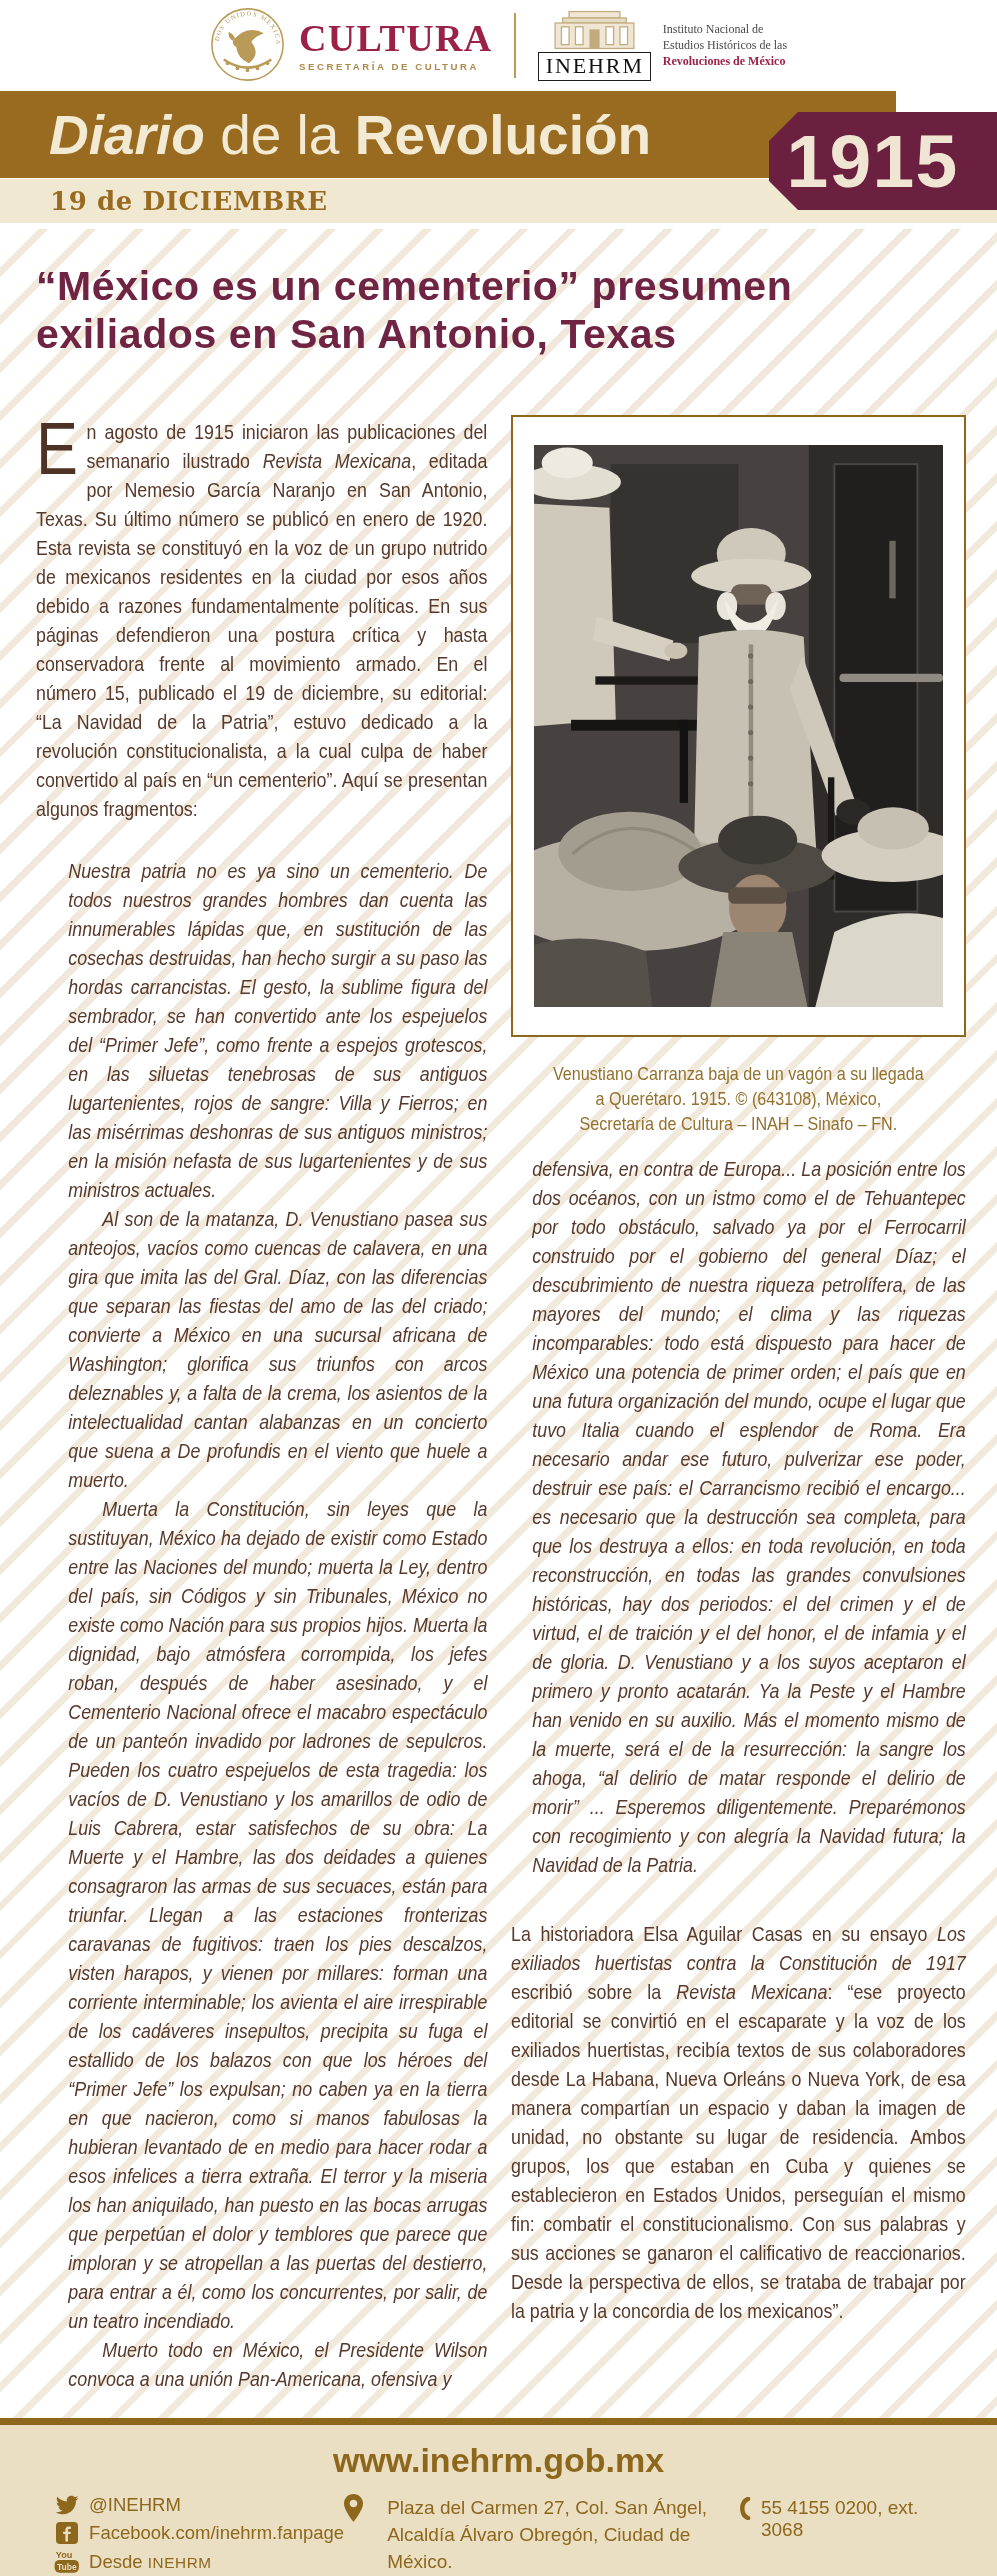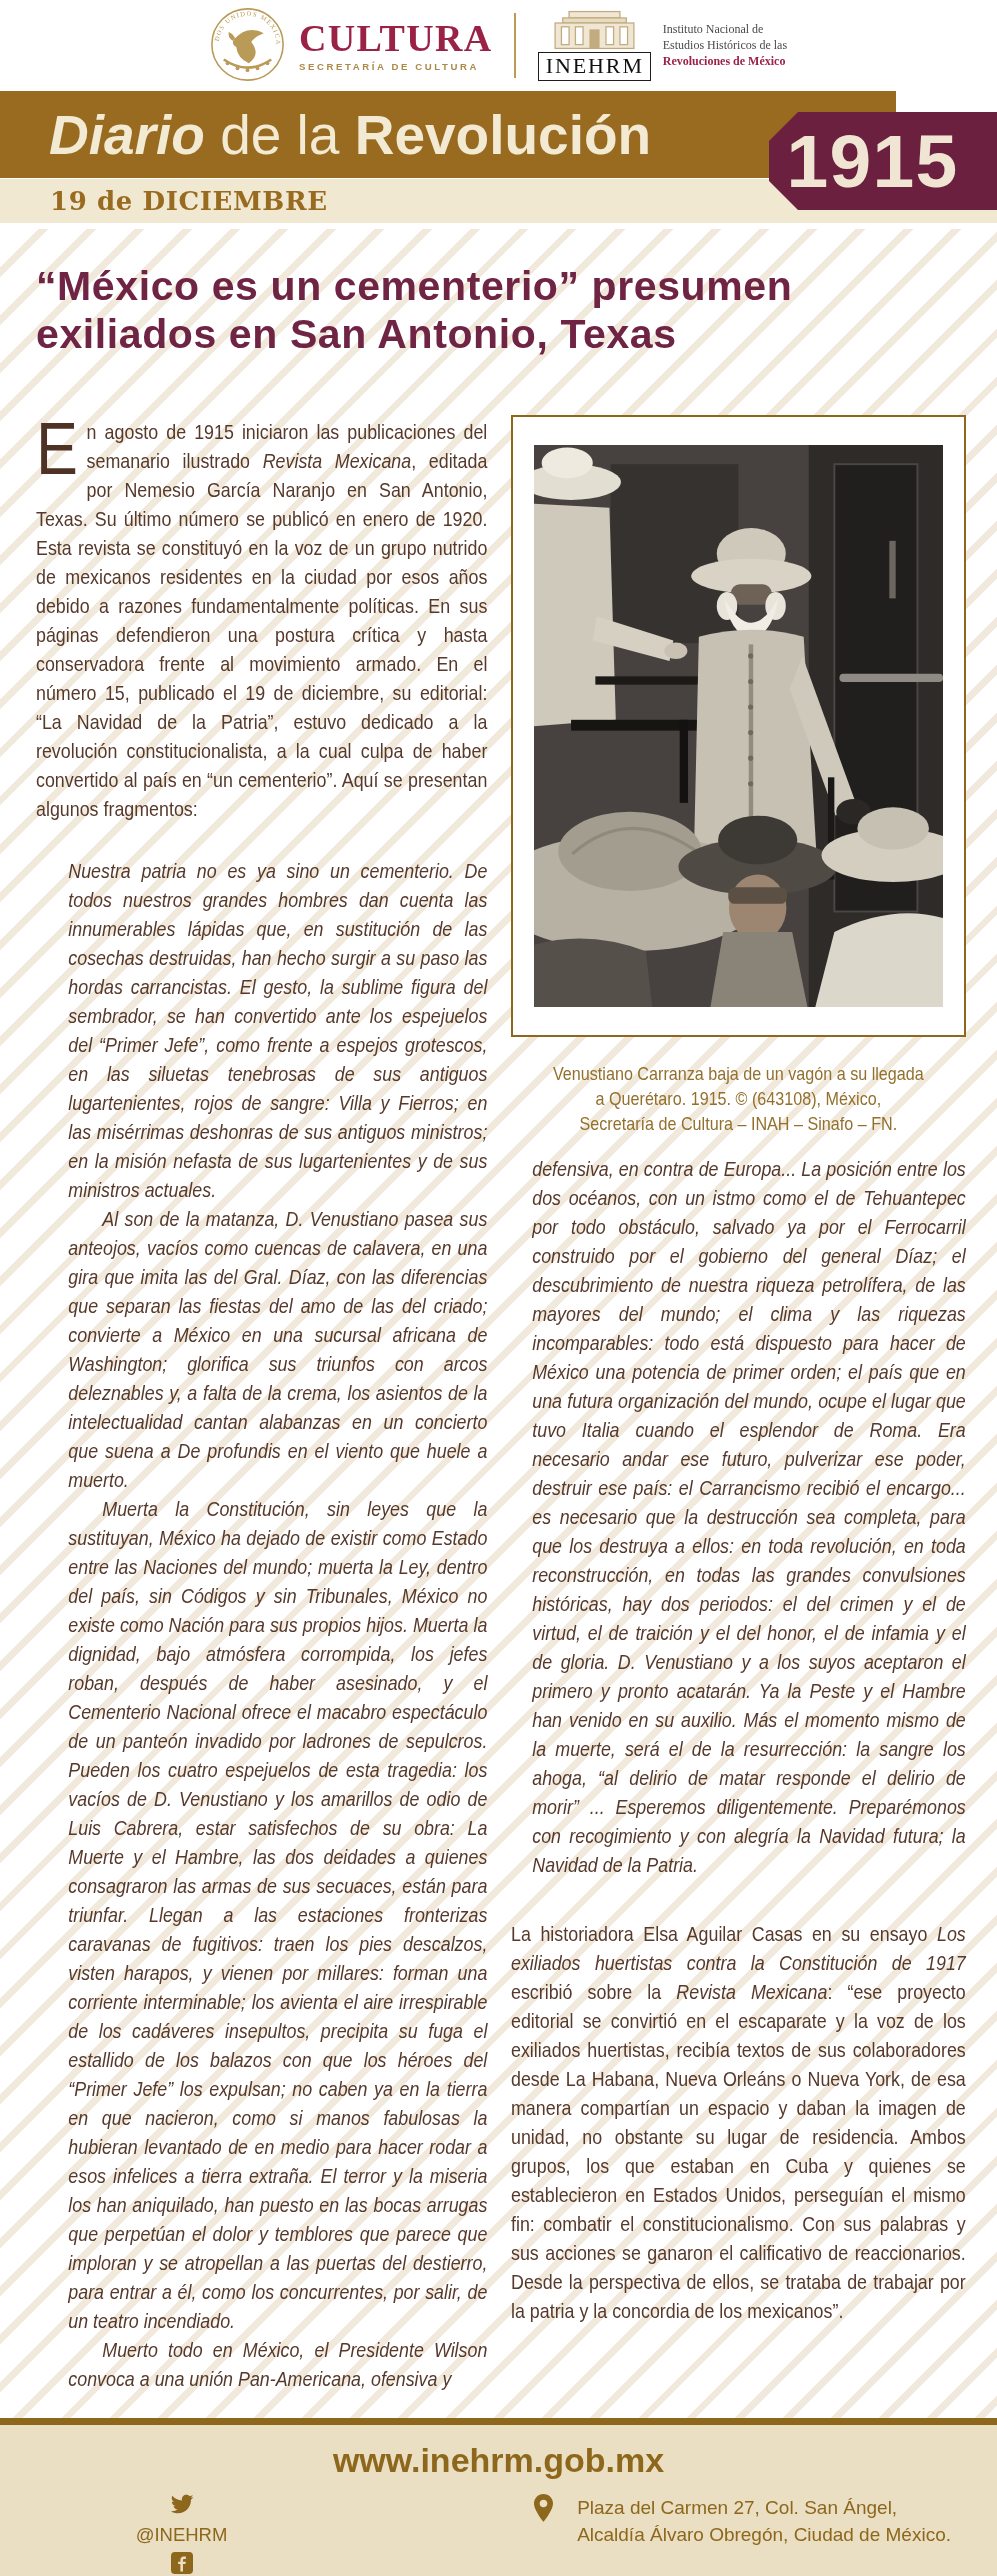--- a/index.html
+++ b/index.html
@@ -94,21 +94,21 @@
   }
   .quote-cont { margin-top:18px; }
   .quote-cont .inner { margin-left:25px; font-style:italic; }
   .closing { margin-top:40px; }
 
   
   .footer-rule { position:absolute; left:0; top:2418px; width:997px; height:7px; background:#8d671c; }
   .footer { position:absolute; left:0; top:2425px; width:997px; height:151px; background:#eadfc3; color:#8d671c; }
   .site { text-align:center; margin-top:16px; font-size:34px; font-weight:bold; }
   .contact { display:flex; justify-content:space-between; align-items:flex-start; margin-top:14px; padding:0 46px 0 54px; }
-  .social .srow { display:flex; align-items:center; gap:9.6px; margin-bottom:5.7px; font-size:18.5px;flex-direction:column; }
+  .social .srow { display:flex; align-items:center; gap:9.6px; margin-bottom:5.7px; font-size:18.5px; }
   .social .ico { width:25.5px; display:flex; justify-content:center; }
   .address { display:flex; gap:24px; font-size:19px; line-height:27px; }
   .phone { display:flex; gap:10.2px; font-size:19px; align-items:flex-start; padding-top:2.6px; }
   .smallcaps { font-size:15.3px; letter-spacing:0.6px; }
 </style>
 </head>
 <body>
 
 <div class="article-bg"></div>
 
@@ -277,29 +277,37 @@
         <span>Facebook.com/inehrm.fanpage</span>
       </div>
       <div class="srow">
         <span class="ico">
           <svg width="27" height="25.5" viewBox="0 0 42 40" style="font-size:29px">
             <text x="3" y="14" font-size="15" font-weight="bold" fill="#8d671c" font-family="Liberation Sans, sans-serif">You</text>
             <rect x="1" y="17" width="40" height="21" rx="8" fill="#8d671c"></rect>
             <text x="5" y="33" font-size="14" font-weight="bold" fill="#eadfc3" font-family="Liberation Sans, sans-serif">Tube</text>
           </svg>
         </span>
-        <span><span>Italia </span><span class="smallcaps">INEHRM</span></span>
+        <span><span>Desde </span><span class="smallcaps">INEHRM</span></span>
       </div>
     </div>
     <div class="address">
       <span>
         <svg width="19" height="28" viewBox="0 0 30 44">
             <path fill="#8d671c" d="M15,0C6.7,0,0,6.7,0,15c0,11,15,29,15,29s15-18,15-29C30,6.7,23.3,0,15,0z M15,21 c-3.4,0-6.1-2.7-6.1-6.1S11.6,8.9,15,8.9s6.1,2.7,6.1,6.1S18.4,21,15,21z"></path>
           </svg>
       </span>
       <div>
         <div>Plaza del Carmen 27, Col. San Ángel,</div>
         <div>Alcaldía Álvaro Obregón, Ciudad de México.</div>
       </div>
     </div>
+    <div class="phone">
+      <span>
+        <svg width="16.6" height="23" viewBox="0 0 26 36">
+            <path d="M22,3 C10,8 10,28 22,33" fill="none" stroke="#8d671c" stroke-width="7" stroke-linecap="round"></path>
+          </svg>
+      </span>
+      <span>55 4155 0200, ext. 3068</span>
+    </div>
   </div>
 </footer>
 
 
 </body></html>

